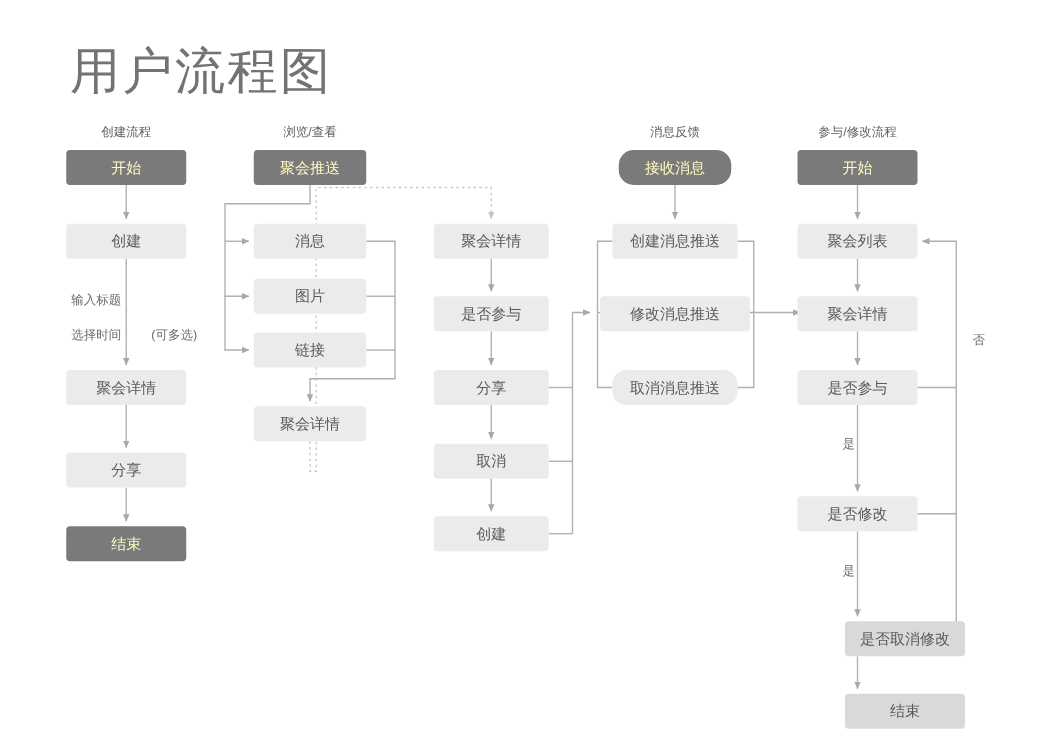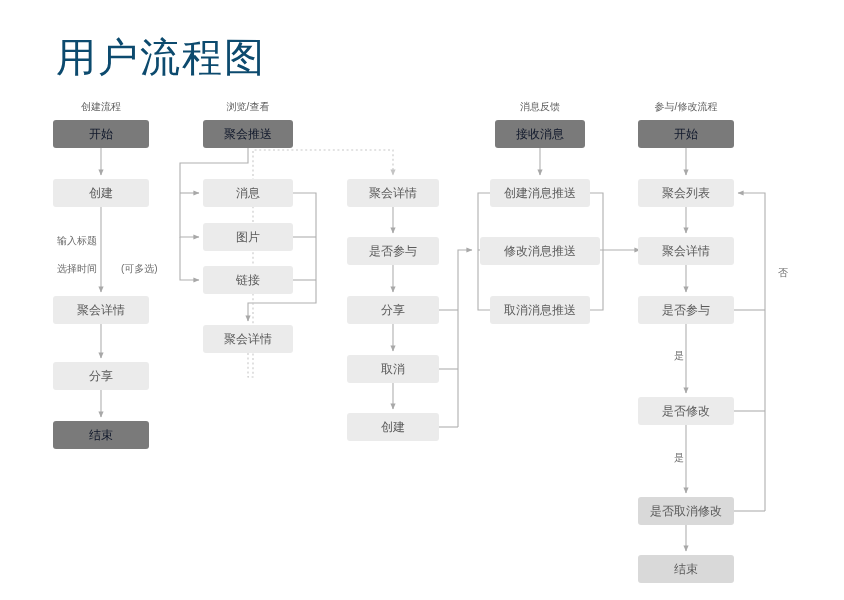--- a/index.html
+++ b/index.html
@@ -27,21 +27,21 @@
     height: 600px;
     pointer-events: none;
   }
   .title {
     position: absolute;
     left: 56px;
     top: 32px;
     font-size: 40px;
     line-height: 50px;
     letter-spacing: 2px;
-    color: #0c4a6e;
+    color: #737373;
     font-weight: 400;
     white-space: nowrap;
   }
   .col-header {
     position: absolute;
     font-size: 10px;
     line-height: 13px;
     color: #5e5e5e;
     white-space: nowrap;
     text-align: center;
@@ -58,24 +58,25 @@
     white-space: nowrap;
     transform: translateX(-50%);
   }
   .node.light {
     background: #ebebeb;
     color: #5a5a5a;
   }
   .node.mid {
     background: #d9d9d9;
     color: #5a5a5a;
+    margin-left: 38px;
   }
   .node.dark {
     background: #7a7a7a;
-    color: #0f172a;
+    color: #fef9c3;
   }
   .edge-label {
     position: absolute;
     font-size: 10px;
     line-height: 12px;
     color: #6b6b6b;
     white-space: nowrap;
   }
 </style>
 </head>
@@ -165,24 +166,24 @@
   <div class="node light" style="left:248px; top:223px; width:90px;">图片</div>
   <div class="node light" style="left:248px; top:266px; width:90px;">链接</div>
   <div class="node light" style="left:248px; top:325px; width:90px;">聚会详情</div>
 
   <div class="node light" style="left:393px; top:179px; width:92px;">聚会详情</div>
   <div class="node light" style="left:393px; top:237px; width:92px;">是否参与</div>
   <div class="node light" style="left:393px; top:296px; width:92px;">分享</div>
   <div class="node light" style="left:393px; top:355px; width:92px;">取消</div>
   <div class="node light" style="left:393px; top:413px; width:92px;">创建</div>
 
-  <div class="node dark" style="left:540px; top:120px; width:90px;">接收消息</div>
+  <div class="node dark" style="left:540px; top:120px; width:90px;border-radius:12px;">接收消息</div>
   <div class="node light" style="left:540px; top:179px; width:100px;">创建消息推送</div>
   <div class="node light" style="left:540px; top:237px; width:120px;">修改消息推送</div>
-  <div class="node light" style="left:540px; top:296px; width:100px;">取消消息推送</div>
+  <div class="node light" style="left:540px; top:296px; width:100px;border-radius:11px;">取消消息推送</div>
 
   <div class="node dark" style="left:686px; top:120px; width:96px;">开始</div>
   <div class="node light" style="left:686px; top:179px; width:96px;">聚会列表</div>
   <div class="node light" style="left:686px; top:237px; width:96px;">聚会详情</div>
   <div class="node light" style="left:686px; top:296px; width:96px;">是否参与</div>
   <div class="node light" style="left:686px; top:397px; width:96px;">是否修改</div>
   <div class="node mid" style="left:686px; top:497px; width:96px;">是否取消修改</div>
   <div class="node mid" style="left:686px; top:555px; width:96px;">结束</div>
 
   <div class="edge-label" style="left:57px; top:235px;">输入标题</div>

